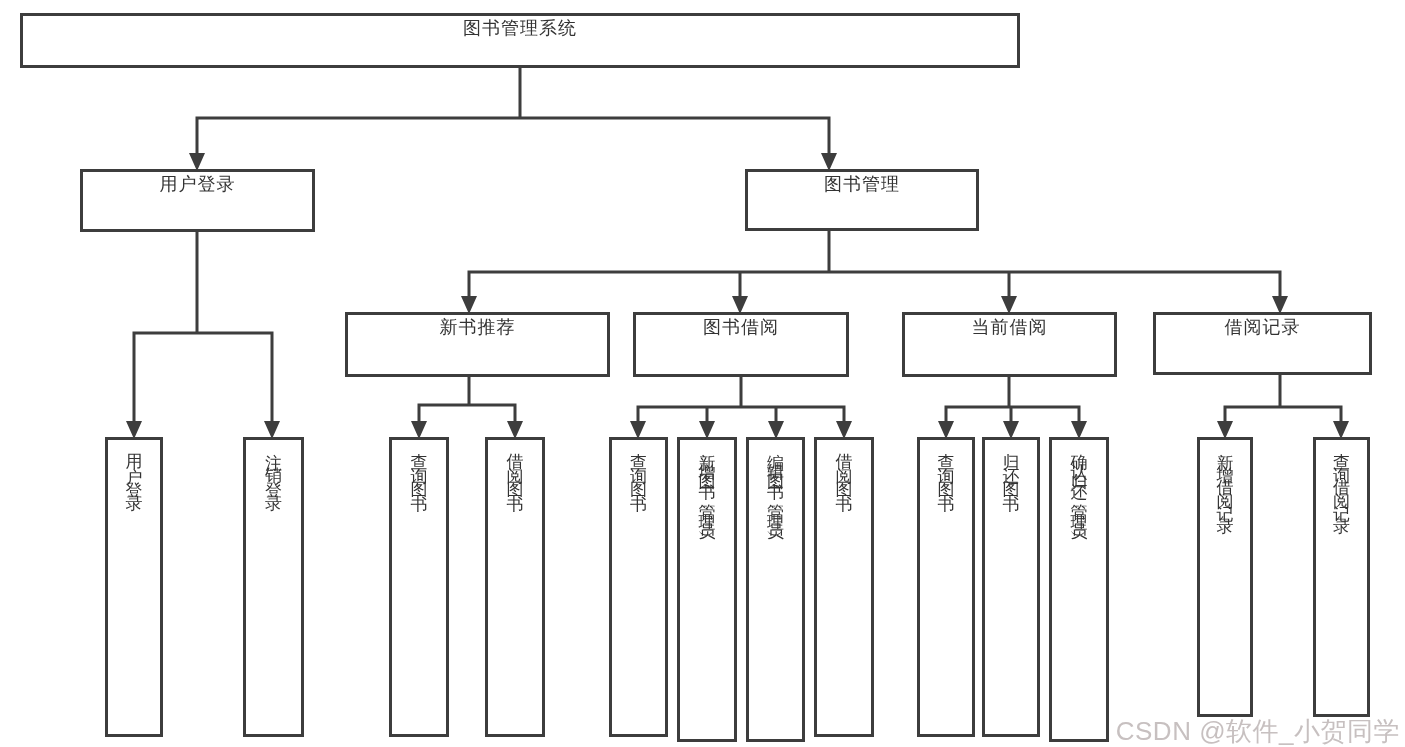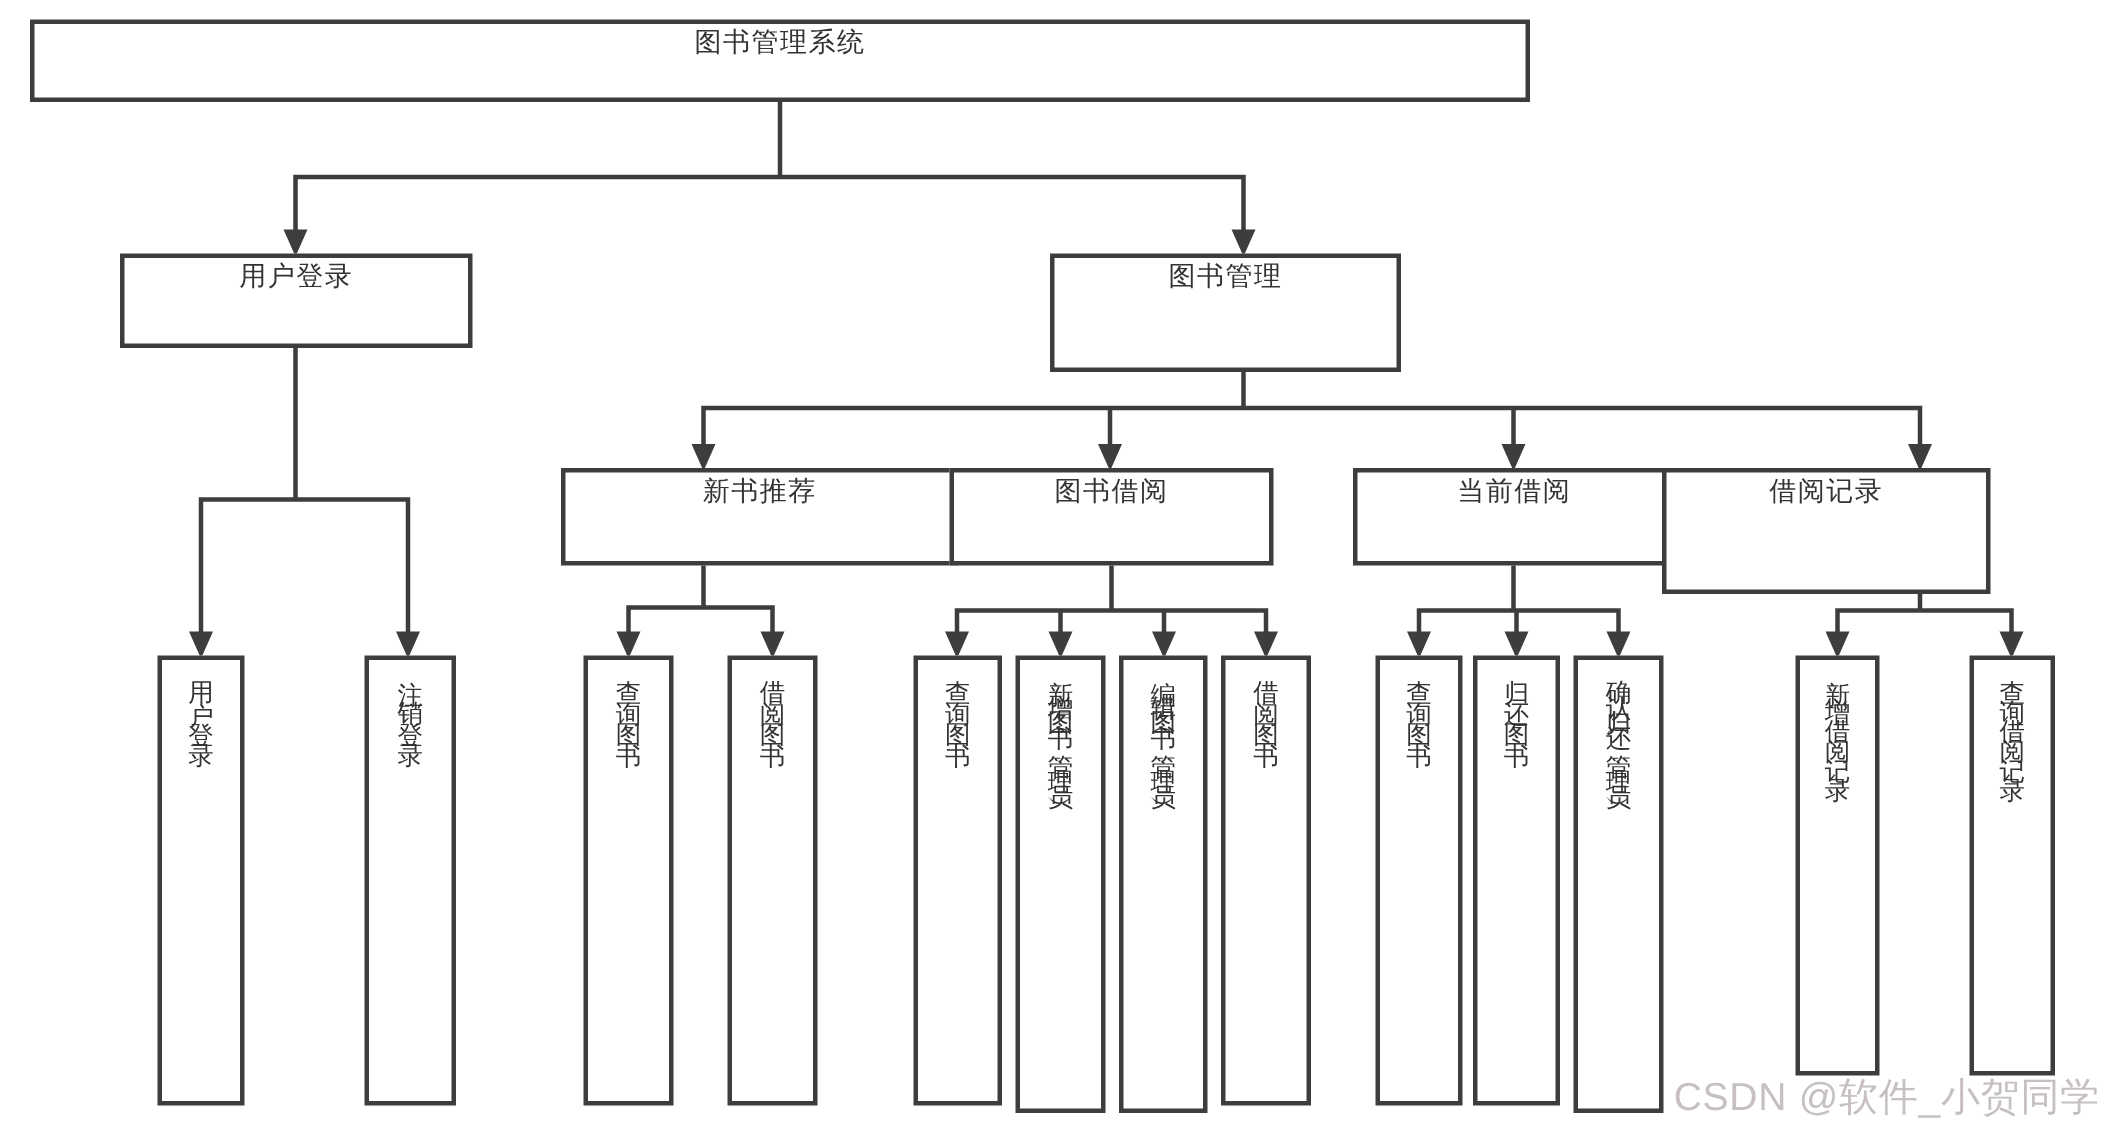--- a/index.html
+++ b/index.html
@@ -84,34 +84,34 @@
       M1217 421 L1233 421 L1225 439 Z  M1333 421 L1349 421 L1341 439 Z"></path>
   </svg>
 
   <div class="box h" style="left:20px;top:13px;width:1000px;height:55px">
     <span>图书管理系统</span>
   </div>
 
   <div class="box h" style="left:80px;top:169px;width:235px;height:63px">
     <span>用户登录</span>
   </div>
-  <div class="box h" style="left:700px;top:169px;width:234px;height:79px">
+  <div class="box h" style="left:745px;top:169px;width:234px;height:62px">
     <span>图书管理</span>
   </div>
 
-  <div class="box h" style="left:374px;top:312px;width:265px;height:65px">
+  <div class="box h" style="left:345px;top:312px;width:265px;height:65px">
     <span>新书推荐</span>
   </div>
   <div class="box h" style="left:902px;top:312px;width:215px;height:65px">
     <span>当前借阅</span>
   </div>
   <div class="box h" style="left:633px;top:312px;width:216px;height:65px">
     <span>图书借阅</span>
   </div>
-  <div class="box h" style="left:1108px;top:312px;width:219px;height:84px">
+  <div class="box h" style="left:1153px;top:312px;width:219px;height:63px">
     <span>借阅记录</span>
   </div>
 
   <div class="box v ls-wide" style="left:105px;top:437px;width:58px;height:300px">
     <span>用户登录</span>
   </div>
   <div class="box v ls-wide" style="left:243px;top:437px;width:61px;height:300px">
     <span>注销登录</span>
   </div>
 

